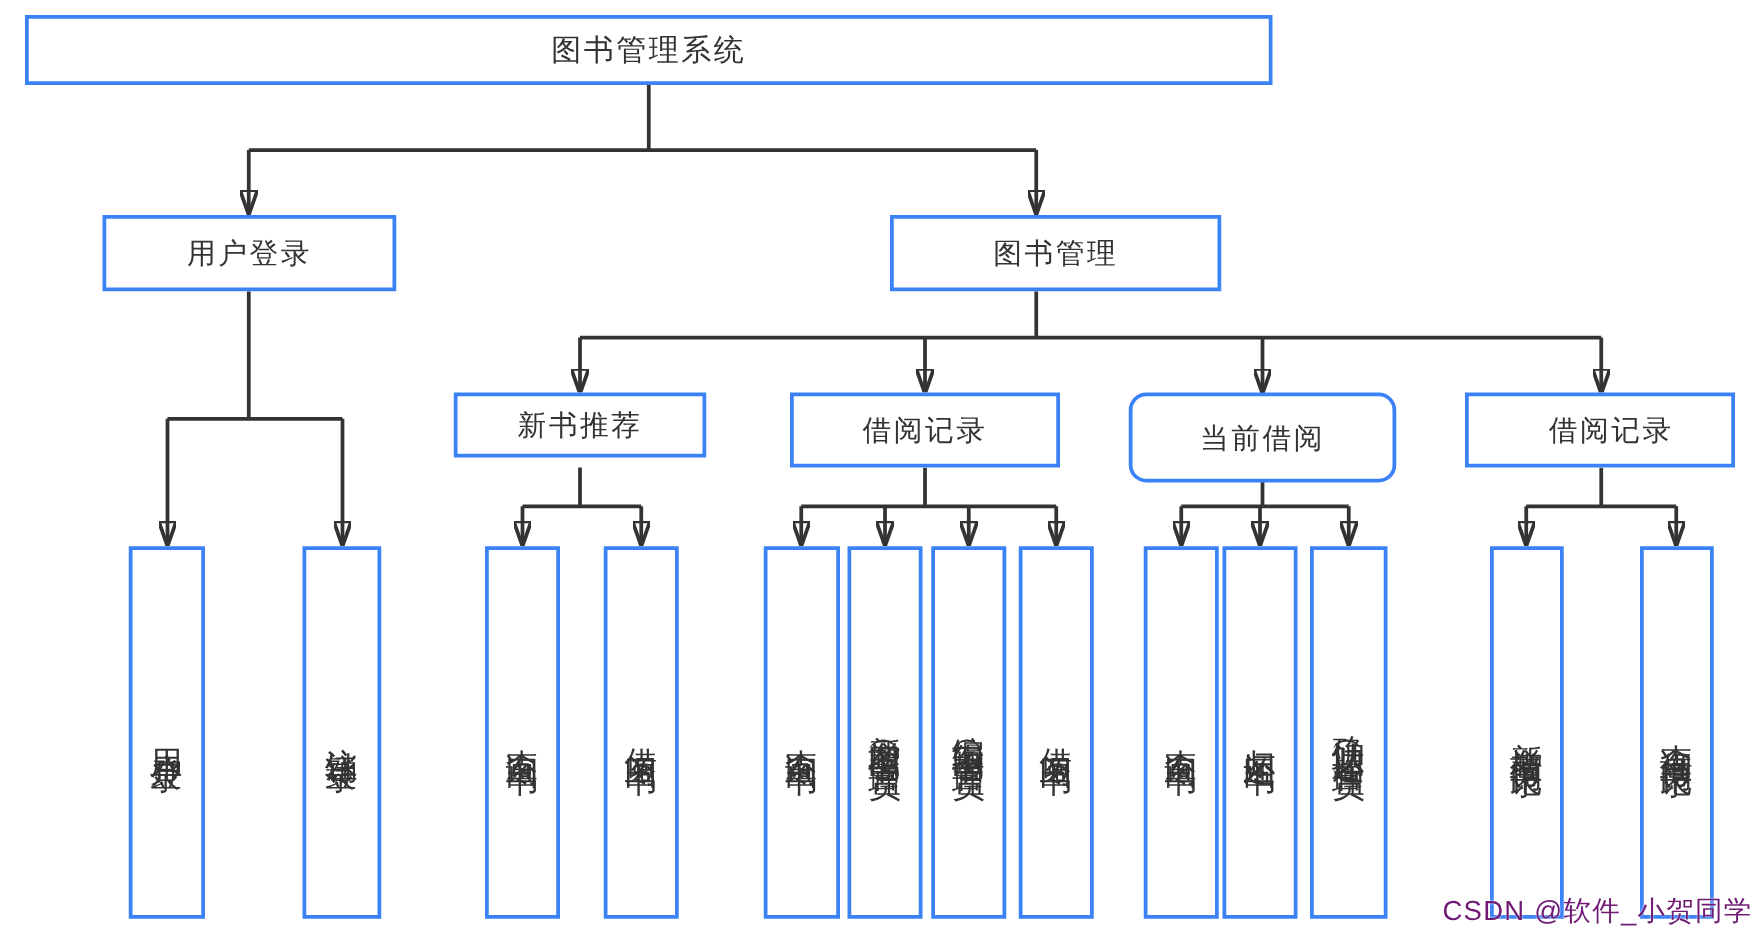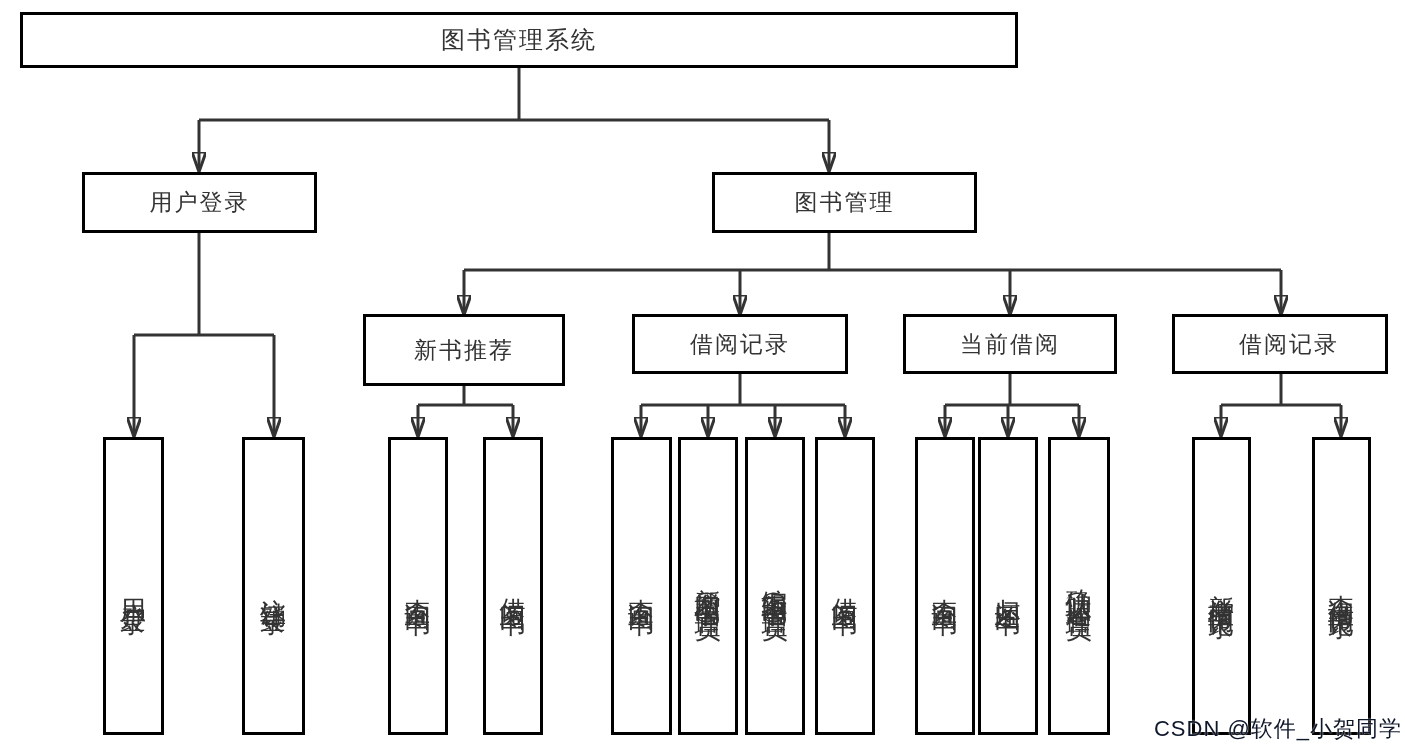--- a/index.html
+++ b/index.html
@@ -24,21 +24,21 @@
     height: 747px;
   }
   svg.connectors path {
     stroke: #333333;
     stroke-width: 3;
     fill: none;
   }
   .node {
     position: absolute;
     box-sizing: border-box;
-    border: 3px solid #000000;
+    border: 3px solid #3b82f6;
     background: #ffffff;
     display: flex;
     align-items: center;
     justify-content: center;
     color: #333333;
   }
   .node.root {
     left: 20px; top: 12px; width: 998px; height: 56px;
     font-size: 24px; letter-spacing: 2px;
   }
@@ -51,21 +51,21 @@
     writing-mode: vertical-rl;
     font-size: 26px;
     letter-spacing: 4px;
     line-height: 1;
   }
   .watermark {
     position: absolute;
     top: 714px;
     right: 3px;
     font-size: 22px;
-    color: #0f172a;
+    color: #701a75;
     letter-spacing: 1px;
     text-shadow: 0 0 2px #ffffff;
     white-space: nowrap;
   }
 </style>
 </head>
 <body>
 
 <div class="stage">
 
@@ -129,23 +129,23 @@
       <path d="M1221,405 V433" marker-end="url(#arrow)"></path>
       <path d="M1341,405 V433" marker-end="url(#arrow)"></path>
     </g>
   </svg>
 
   <div class="node root">图书管理系统</div>
 
   <div class="node branch" style="left:82px; top:172px; width:235px; height:61px;">用户登录</div>
   <div class="node branch" style="left:712px; top:172px; width:265px; height:61px;">图书管理</div>
 
-  <div class="node module" style="left:363px; top:314px; width:202px; height:72px;">新书推荐</div>
+  <div class="node module" style="left:363px; top:314px; width:202px; height:52px;">新书推荐</div>
   <div class="node module" style="left:632px; top:314px; width:216px; height:60px;">借阅记录</div>
-  <div class="node module" style="left:903px; top:314px; width:214px; height:60px;">当前借阅</div>
+  <div class="node module" style="left:903px; top:314px; width:214px; height:72px;border-radius:14px;">当前借阅</div>
   <div class="node module" style="left:1172px; top:314px; width:216px; height:60px;padding-left:18px;">借阅记录</div>
 
   <div class="node leaf" style="left:103px; width:61px;">用户登录</div>
   <div class="node leaf" style="left:242px; width:63px;">注销登录</div>
 
   <div class="node leaf" style="left:388px; width:60px;">查询图书</div>
   <div class="node leaf" style="left:483px; width:60px;">借阅图书</div>
 
   <div class="node leaf" style="left:611px; width:61px;">查询图书</div>
   <div class="node leaf" style="left:678px; width:60px;">新增图书（管理员）</div>

